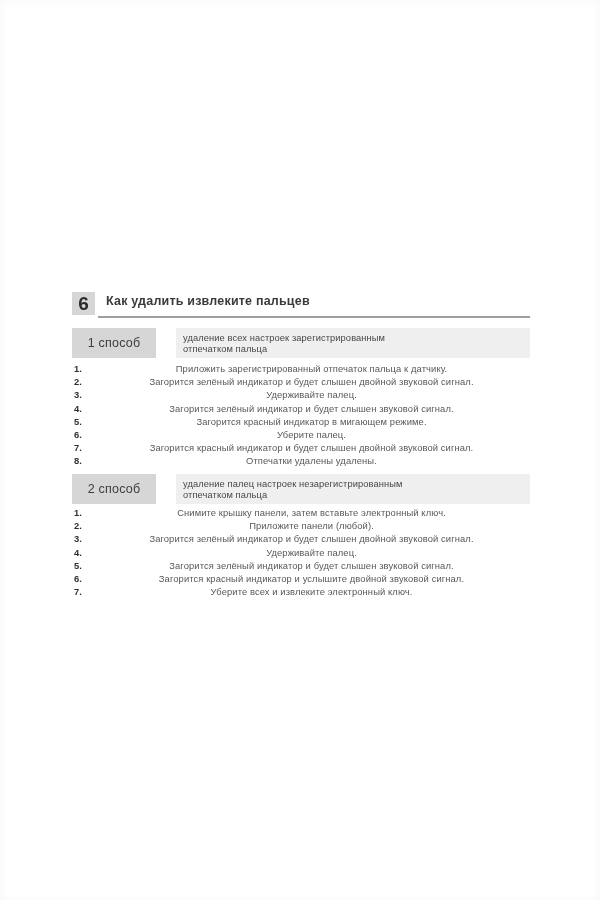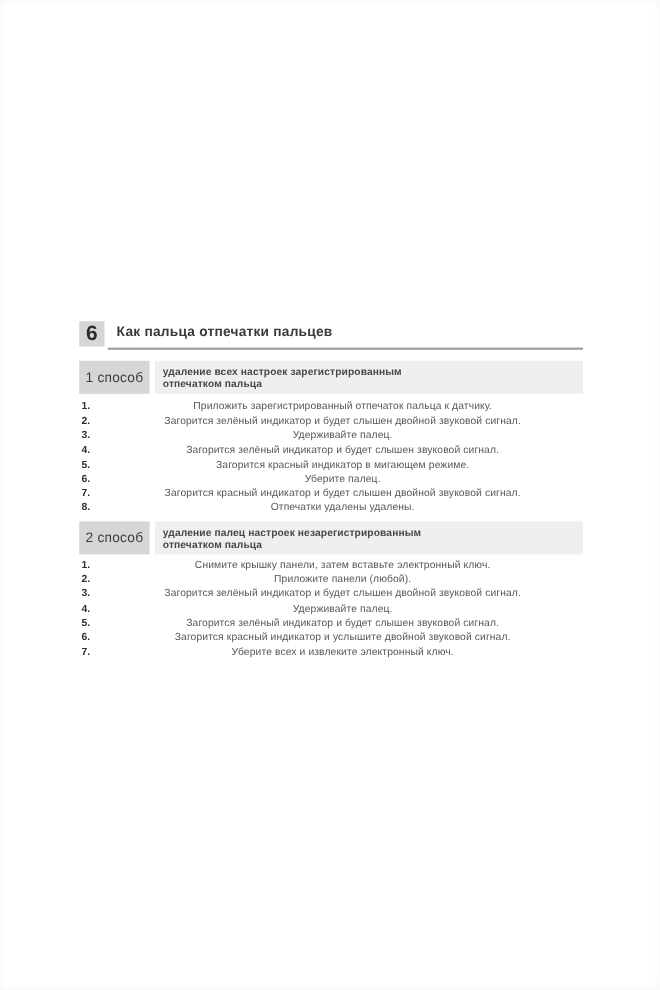--- a/index.html
+++ b/index.html
@@ -68,35 +68,35 @@
 
   
   .method-header {
     position: absolute;
     left: 0;
     right: 0;
     display: flex;
     height: 30px;
   }
   .method-label {
-    width: 64px;
+    width: 84px;
     flex: none;
     background: #d6d6d6;
     display: flex;
     align-items: center;
     justify-content: center;
     font-size: 12.5px;
     color: #3d3d3d;
     letter-spacing: 0.2px;
   }
   .method-desc {
     flex: 1;
-    margin-left: 5px;
+    margin-left: 20px;
     background: #efefef;
-    font-weight: bold;
+    font-weight: normal;
     font-size: 9.3px;
     line-height: 11px;
     color: #474747;
     padding: 4.5px 8px 0 7px;
     white-space: pre-line;
     box-sizing: border-box;
     letter-spacing: 0.1px;
   }
 
   
@@ -127,21 +127,21 @@
 <body>
 
 <div class="page">
   <div class="content">
 
     <div class="chapter-header">
       <div class="num-box">
         <span>6</span>
       </div>
       <div class="header-right">
-        <div class="chapter-title">Как пальца отпечатки пальцев</div>
+        <div class="chapter-title">Как удалить извлеките пальцев</div>
         <div class="rule"></div>
       </div>
     </div>
 
     <div class="method-header" style="top: 36px;">
       <div class="method-label">1 способ</div>
       <div class="method-desc">удаление всех настроек зарегистрированным
 отпечатком пальца</div>
     </div>
 

